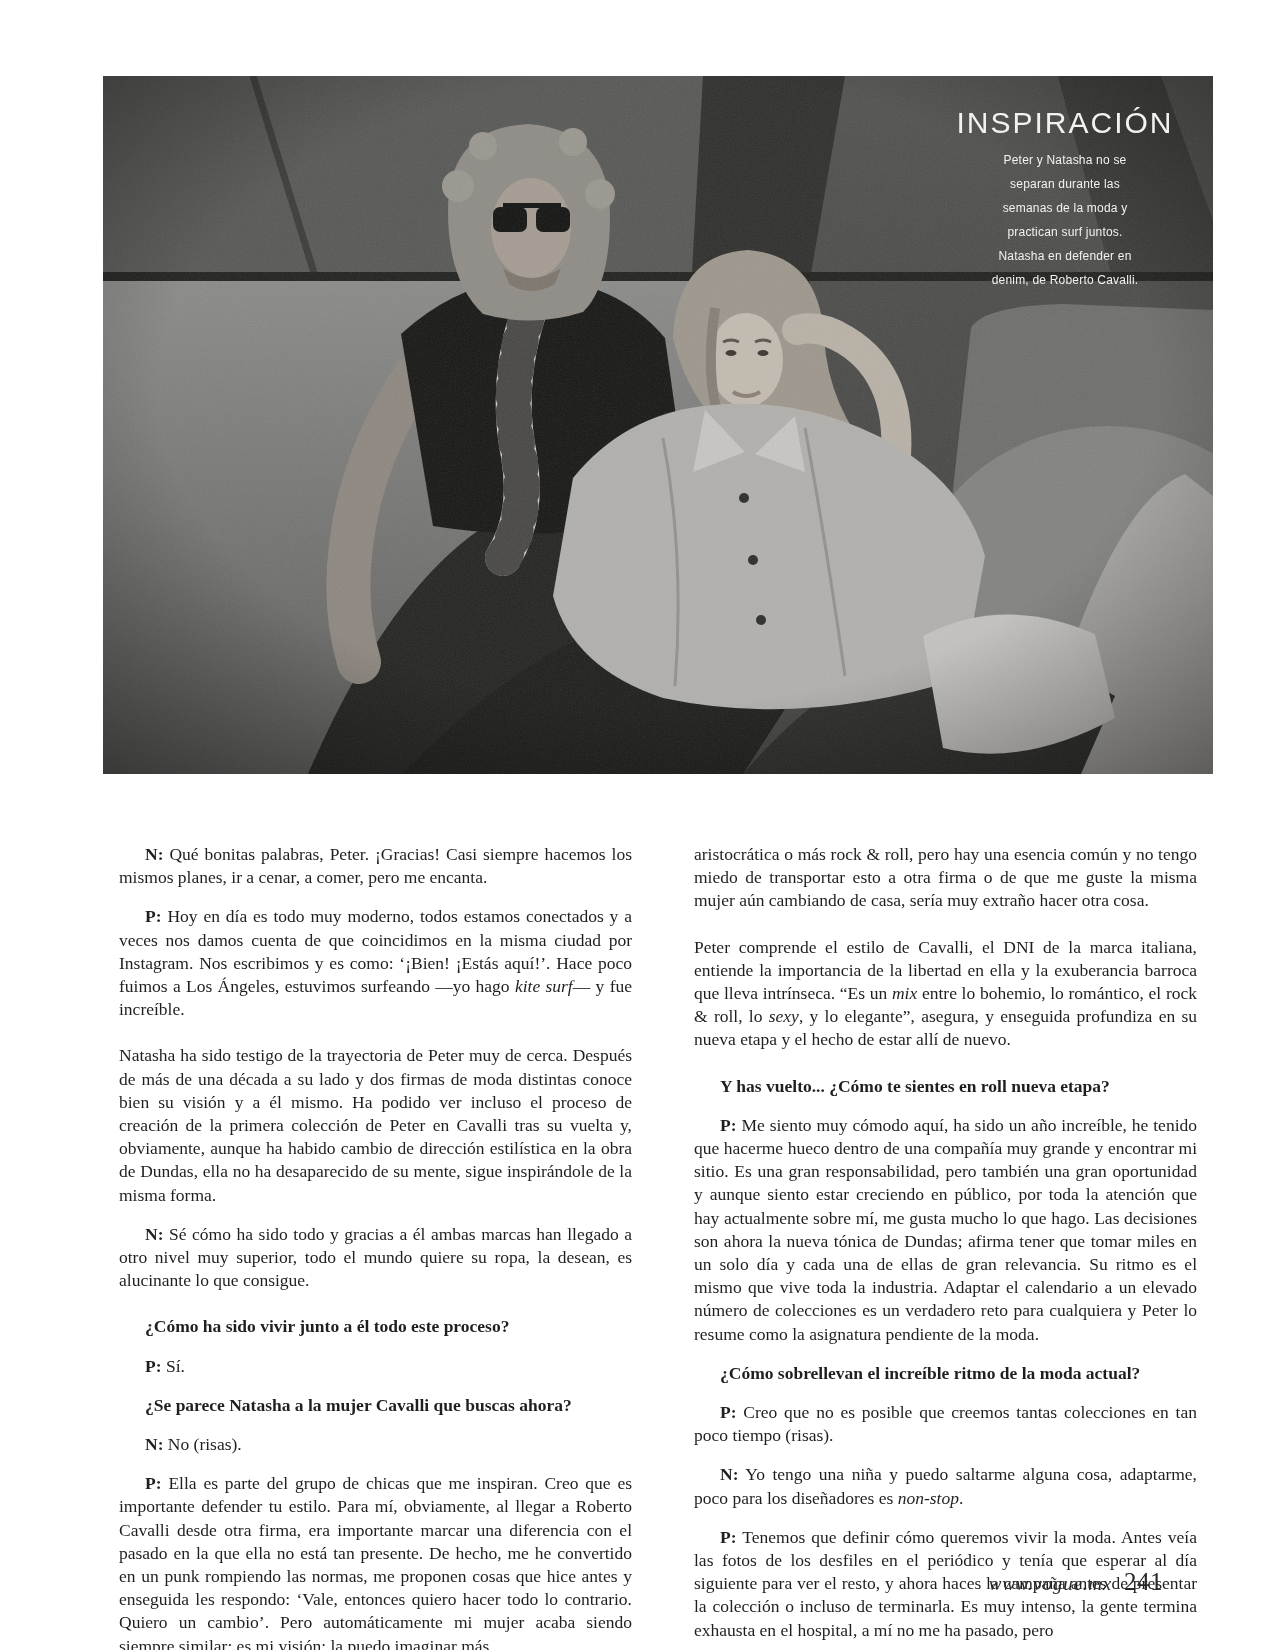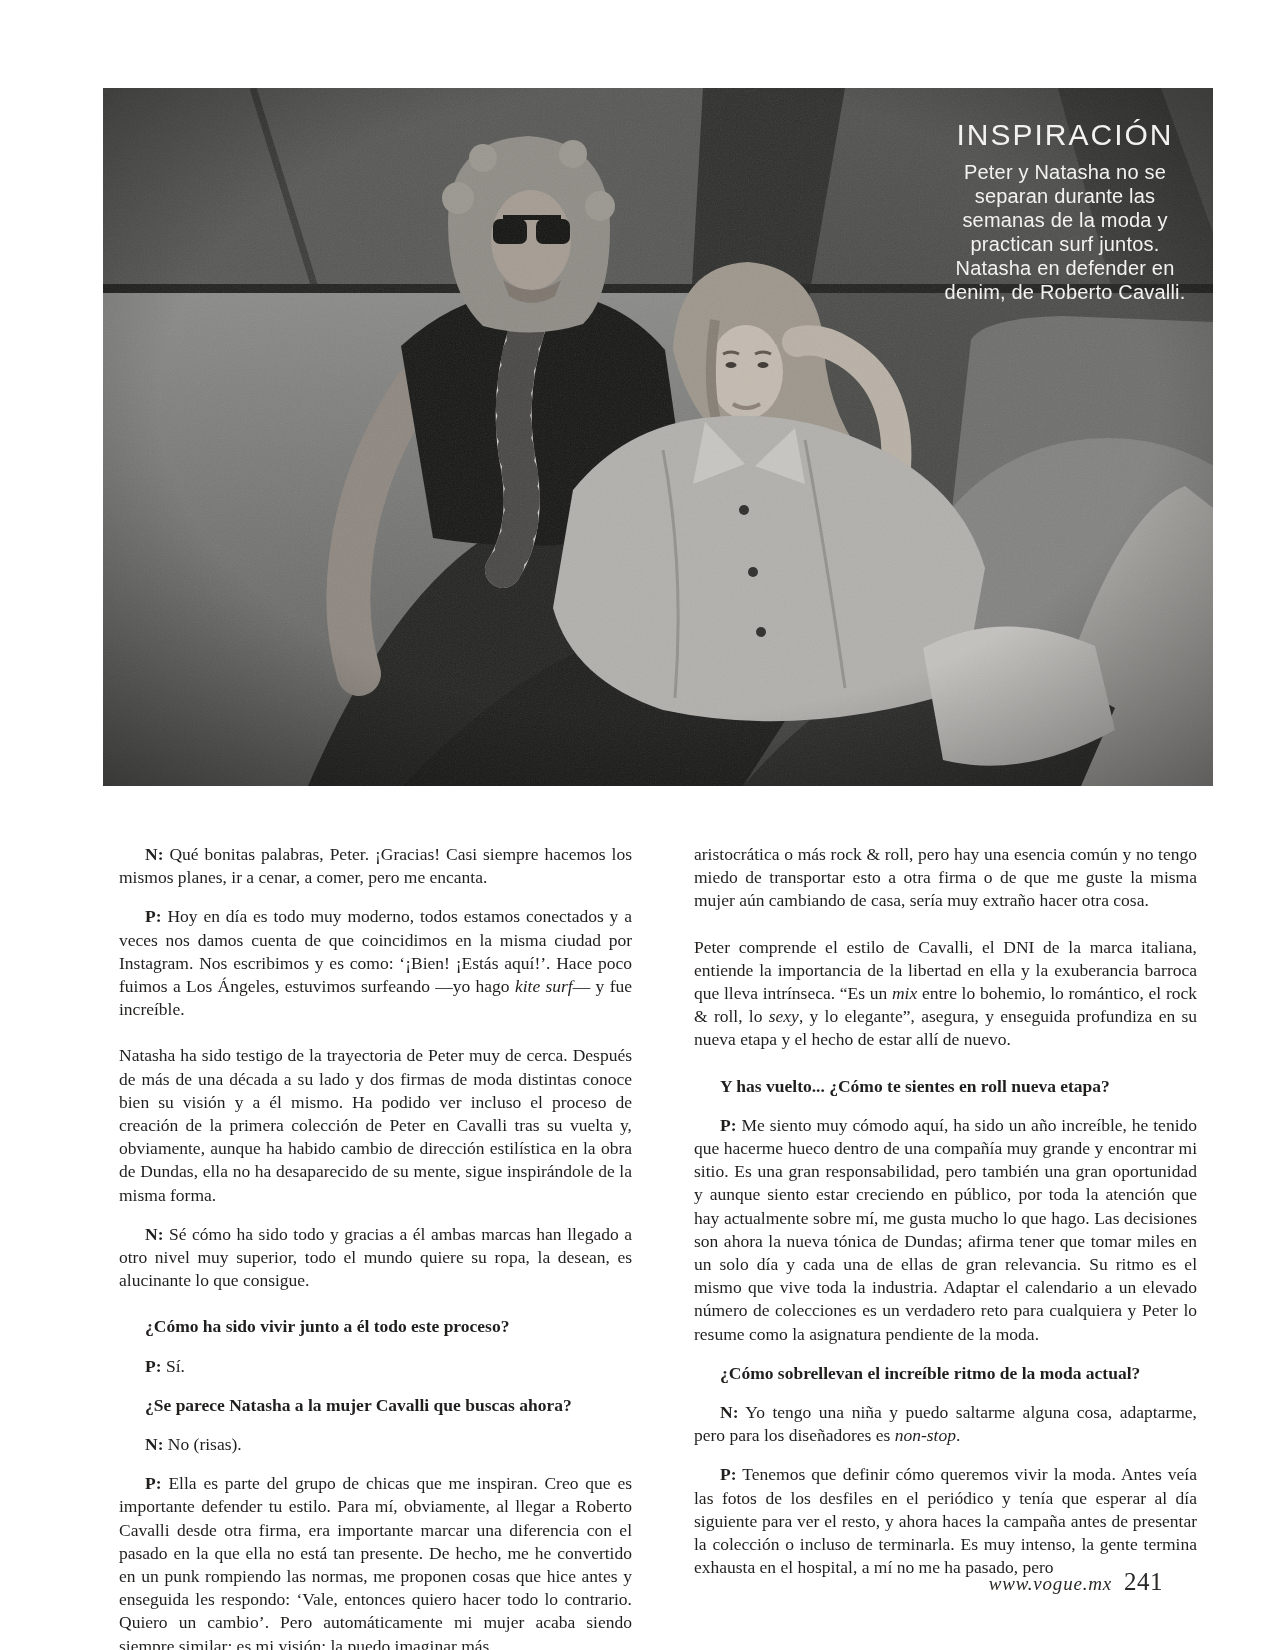--- a/index.html
+++ b/index.html
@@ -8,42 +8,42 @@
     width:1275px;
     height:1650px;
     background:#ffffff;
     overflow:hidden;
     font-family:"Liberation Serif", serif;
     color:#1f1d1c;
   }
   
   .photo{
     position:absolute;
-    left:103px; top:88px;
+    left:103px; top:76px;
     width:1110px; height:908px;
     overflow:hidden;
   }
   .photo svg{display:block;}
   .caption{
     position:absolute;
     left:812px; top:30px;
     width:300px;
     text-align:center;
     color:#f3f2ef;
     font-family:"Liberation Sans", sans-serif;
   }
   .cap-title{
     font-size:30px;
     font-weight:400;
     letter-spacing:2px;
     line-height:34px;
   }
   .cap-lines{margin-top:8px;}
   .cap-line{
-    font-size:20px;
+    font-size:12px;
     line-height:24px;
     letter-spacing:0.2px;
   }
   
   .col{
     position:absolute;
     top:827px;
     font-size:17.5px;
     line-height:23.2px;
     text-align:justify;
@@ -191,21 +191,22 @@
       <p class="para question"><span>¿Se parece Natasha a la mujer Cavalli que buscas ahora?</span></p>
       <p class="para dialog"><b>N:</b><span> No (risas).</span></p>
       <p class="para dialog"><b>P:</b><span> Ella es parte del grupo de chicas que me inspiran. Creo que es importante defender tu estilo. Para mí, obviamente, al llegar a Roberto Cavalli desde otra firma, era importante marcar una diferencia con el pasado en la que ella no está tan presente. De hecho, me he convertido en un punk rompiendo las normas, me proponen cosas que hice antes y enseguida les respondo: ‘Vale, entonces quiero hacer todo lo contrario. Quiero un cambio’. Pero automáticamente mi mujer acaba siendo siempre similar; es mi visión: la puedo imaginar más</span></p>
     </div>
   <div class="col col-right">
       <p class="para continuation"><span>aristocrática o más rock &amp; roll, pero hay una esencia común y no tengo miedo de transportar esto a otra firma o de que me guste la misma mujer aún cambiando de casa, sería muy extraño hacer otra cosa.</span></p>
       <p class="para narration gap"><span>Peter comprende el estilo de Cavalli, el DNI de la marca italiana, entiende la importancia de la libertad en ella y la exuberancia barroca que lleva intrínseca. “Es un </span><i>mix</i><span> entre lo bohemio, lo romántico, el rock &amp; roll, lo </span><i>sexy</i><span>, y lo elegante”, asegura, y enseguida profundiza en su nueva etapa y el hecho de estar allí de nuevo.</span></p>
       <p class="para question gap"><span>Y has vuelto... ¿Cómo te sientes en roll nueva etapa?</span></p>
       <p class="para dialog"><b>P:</b><span> Me siento muy cómodo aquí, ha sido un año increíble, he tenido que hacerme hueco dentro de una compañía muy grande y encontrar mi sitio. Es una gran responsabilidad, pero también una gran oportunidad y aunque siento estar creciendo en público, por toda la atención que hay actualmente sobre mí, me gusta mucho lo que hago. Las decisiones son ahora la nueva tónica de Dundas; afirma tener que tomar miles en un solo día y cada una de ellas de gran relevancia. Su ritmo es el mismo que vive toda la industria. Adaptar el calendario a un elevado número de colecciones es un verdadero reto para cualquiera y Peter lo resume como la asignatura pendiente de la moda.</span></p>
       <p class="para question"><span>¿Cómo sobrellevan el increíble ritmo de la moda actual?</span></p>
-      <p class="para dialog"><b>N:</b><span> Yo tengo una niña y puedo saltarme alguna cosa, adaptarme, pero para los diseñadores es </span><i>non-stop</i><span>.</span></p>
+      <p class="para dialog"><b>P:</b><span> Creo que no es posible que creemos tantas colecciones en tan poco tiempo (risas).</span></p>
+      <p class="para dialog"><b>N:</b><span> Yo tengo una niña y puedo saltarme alguna cosa, adaptarme, poco para los diseñadores es </span><i>non-stop</i><span>.</span></p>
       <p class="para dialog"><b>P:</b><span> Tenemos que definir cómo queremos vivir la moda. Antes veía las fotos de los desfiles en el periódico y tenía que esperar al día siguiente para ver el resto, y ahora haces la campaña antes de presentar la colección o incluso de terminarla. Es muy intenso, la gente termina exhausta en el hospital, a mí no me ha pasado, pero</span></p>
     </div>
 
   <div class="footer">
     <span class="site">www.vogue.mx</span>
     <span class="pagenum">241</span>
   </div>
 
 </div>
 

